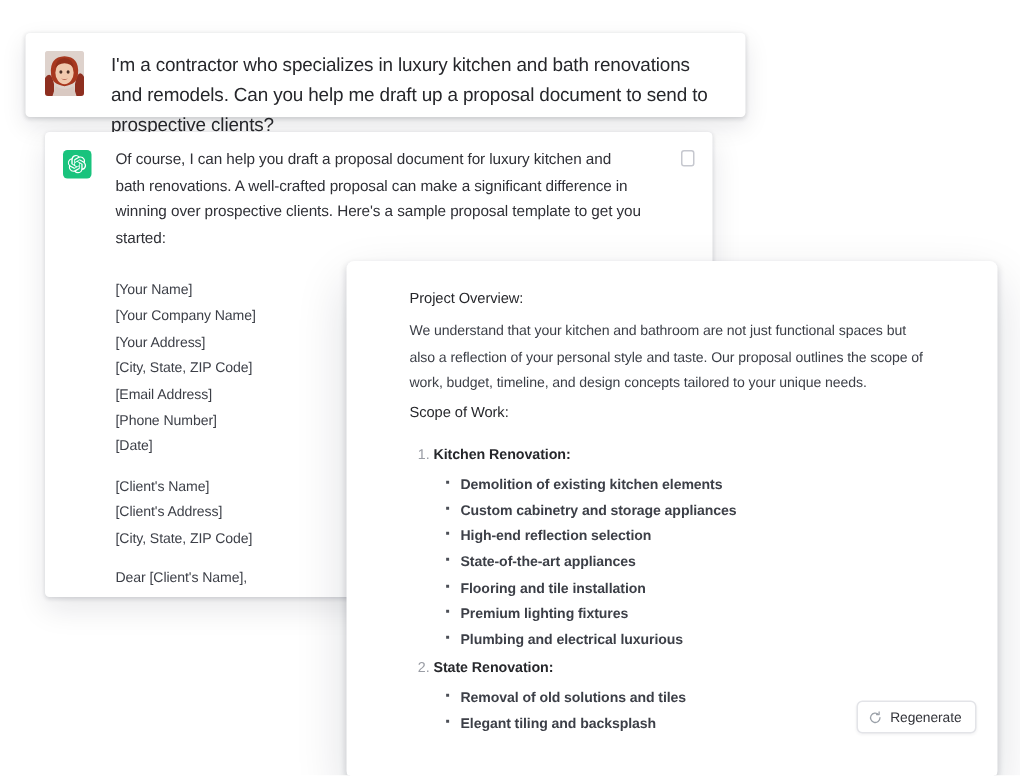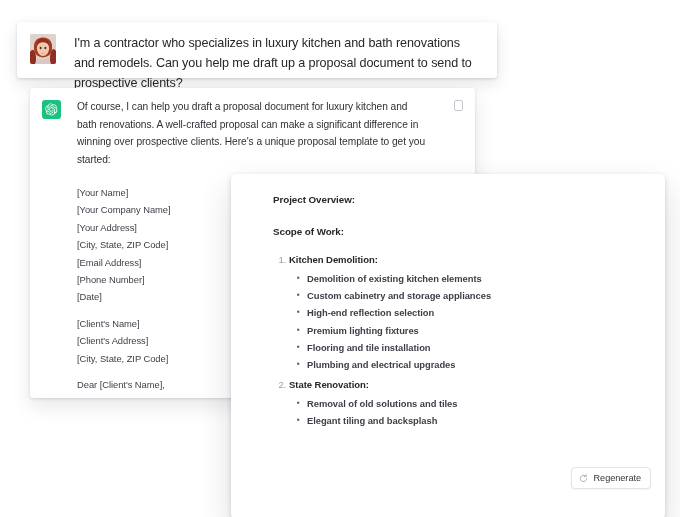--- a/index.html
+++ b/index.html
@@ -124,34 +124,34 @@
     top: 174px;
     width: 434px;
     height: 345px;
     border-radius: 5px;
     box-shadow: 0 2px 5px rgba(16,24,40,0.18), 0 14px 34px rgba(16,24,40,0.14);
     padding: 18px 24px 0 42px;
     overflow: hidden;
   }
   .doc-h {
     font-size: 9.8px;
-    font-weight: bold;
+    font-weight: normal;
     color: #26272b;
     line-height: 16px;
     letter-spacing: -0.05px;
   }
   .doc-p {
     font-size: 9.4px;
     line-height: 17.6px;
     color: #3c3f47;
     letter-spacing: -0.05px;
     margin-top: 3px;
     max-width: 347px;
   }
-  .doc-h2 { margin-top: 16px; }
+  .doc-h2 { margin-top: 4px; }
 
   ol.sow {
     margin: 12px 0 0 0;
     padding: 0 0 0 16px;
     list-style: decimal;
   }
   ol.sow > li {
     font-size: 9.5px;
     font-weight: bold;
     color: #26272b;
@@ -227,21 +227,21 @@
   </div>
 
   <div class="card" id="card-assistant">
     <div class="gpt-badge">
       <svg width="13" height="13" viewBox="0 0 24 24" xmlns="http://www.w3.org/2000/svg" aria-hidden="true">
         <path fill="#ffffff" d="M21.3 9.9a5.5 5.5 0 0 0-.5-4.6 5.7 5.7 0 0 0-6.1-2.7A5.6 5.6 0 0 0 10.4.7a5.7 5.7 0 0 0-5.4 3.9 5.5 5.5 0 0 0-3.7 2.7 5.6 5.6 0 0 0 .7 6.6 5.5 5.5 0 0 0 .5 4.6 5.7 5.7 0 0 0 6.1 2.7 5.6 5.6 0 0 0 4.3 1.9 5.7 5.7 0 0 0 5.4-3.9 5.5 5.5 0 0 0 3.7-2.7 5.6 5.6 0 0 0-.7-6.6zM12.8 21.6a4.2 4.2 0 0 1-2.7-1l.1-.1 4.5-2.6a.7.7 0 0 0 .4-.6v-6.3l1.9 1.1v5.3a4.2 4.2 0 0 1-4.2 4.2zM3.7 17.7a4.1 4.1 0 0 1-.5-2.8l.1.1 4.5 2.6a.7.7 0 0 0 .7 0l5.5-3.2v2.2l-4.6 2.6a4.2 4.2 0 0 1-5.7-1.5zM2.5 7.9a4.2 4.2 0 0 1 2.2-1.8v5.4a.7.7 0 0 0 .4.6l5.5 3.2-1.9 1.1-4.6-2.6a4.2 4.2 0 0 1-1.6-5.9zm15.7 3.6L12.7 8.3l1.9-1.1 4.6 2.6a4.2 4.2 0 0 1-.6 7.5v-5.3a.7.7 0 0 0-.4-.5zm1.9-2.8l-.1-.1-4.5-2.6a.7.7 0 0 0-.7 0L9.3 9.2V7l4.6-2.6a4.2 4.2 0 0 1 6.2 4.3zM8.3 12.6l-1.9-1.1V6.2a4.2 4.2 0 0 1 6.9-3.2l-.1.1L8.7 5.6a.7.7 0 0 0-.4.6zm1-2.2L11.8 9l2.5 1.4v2.9l-2.5 1.4-2.5-1.4z"></path>
       </svg>
     </div>
 
     <div class="assistant-body">
-      <div class="assistant-intro">Of course, I can help you draft a proposal document for luxury kitchen and bath renovations. A well-crafted proposal can make a significant difference in winning over prospective clients. Here's a unique proposal template to get you started:</div>
+      <div class="assistant-intro">Of course, I can help you draft a proposal document for luxury kitchen and bath renovations. A well-crafted proposal can make a significant difference in winning over prospective clients. Here's a sample proposal template to get you started:</div>
 
       <div class="tpl-block">
         <div>[Your Name]</div>
         <div>[Your Company Name]</div>
         <div>[Your Address]</div>
         <div>[City, State, ZIP Code]</div>
         <div>[Email Address]</div>
         <div>[Phone Number]</div>
         <div>[Date]</div>
         <div class="gap"></div>
@@ -255,33 +255,35 @@
       </div>
 
     </div>
 
     <div class="copy-icon"></div>
   </div>
 
   <div class="card" id="card-doc">
 
     <div class="doc-h">Project Overview:</div>
+    <div class="doc-p">We understand that your kitchen and bathroom are not just functional spaces but also a reflection of your personal style and taste. Our proposal outlines the scope of work, budget, timeline, and design concepts tailored to your unique needs.</div>
 
     <div class="doc-h doc-h2">Scope of Work:</div>
 
     <ol class="sow">
       <li>
-        <span>Kitchen Demolition:</span>
+        <span>Kitchen Renovation:</span>
         <ul class="sub">
           <li>Demolition of existing kitchen elements</li>
           <li>Custom cabinetry and storage appliances</li>
           <li>High-end reflection selection</li>
+          <li>State-of-the-art appliances</li>
+          <li>Flooring and tile installation</li>
           <li>Premium lighting fixtures</li>
-          <li>Flooring and tile installation</li>
-          <li>Plumbing and electrical upgrades</li>
+          <li>Plumbing and electrical luxurious</li>
         </ul>
       </li>
       <li>
         <span>State Renovation:</span>
         <ul class="sub">
           <li>Removal of old solutions and tiles</li>
           <li>Elegant tiling and backsplash</li>
 
         </ul>
       </li>

